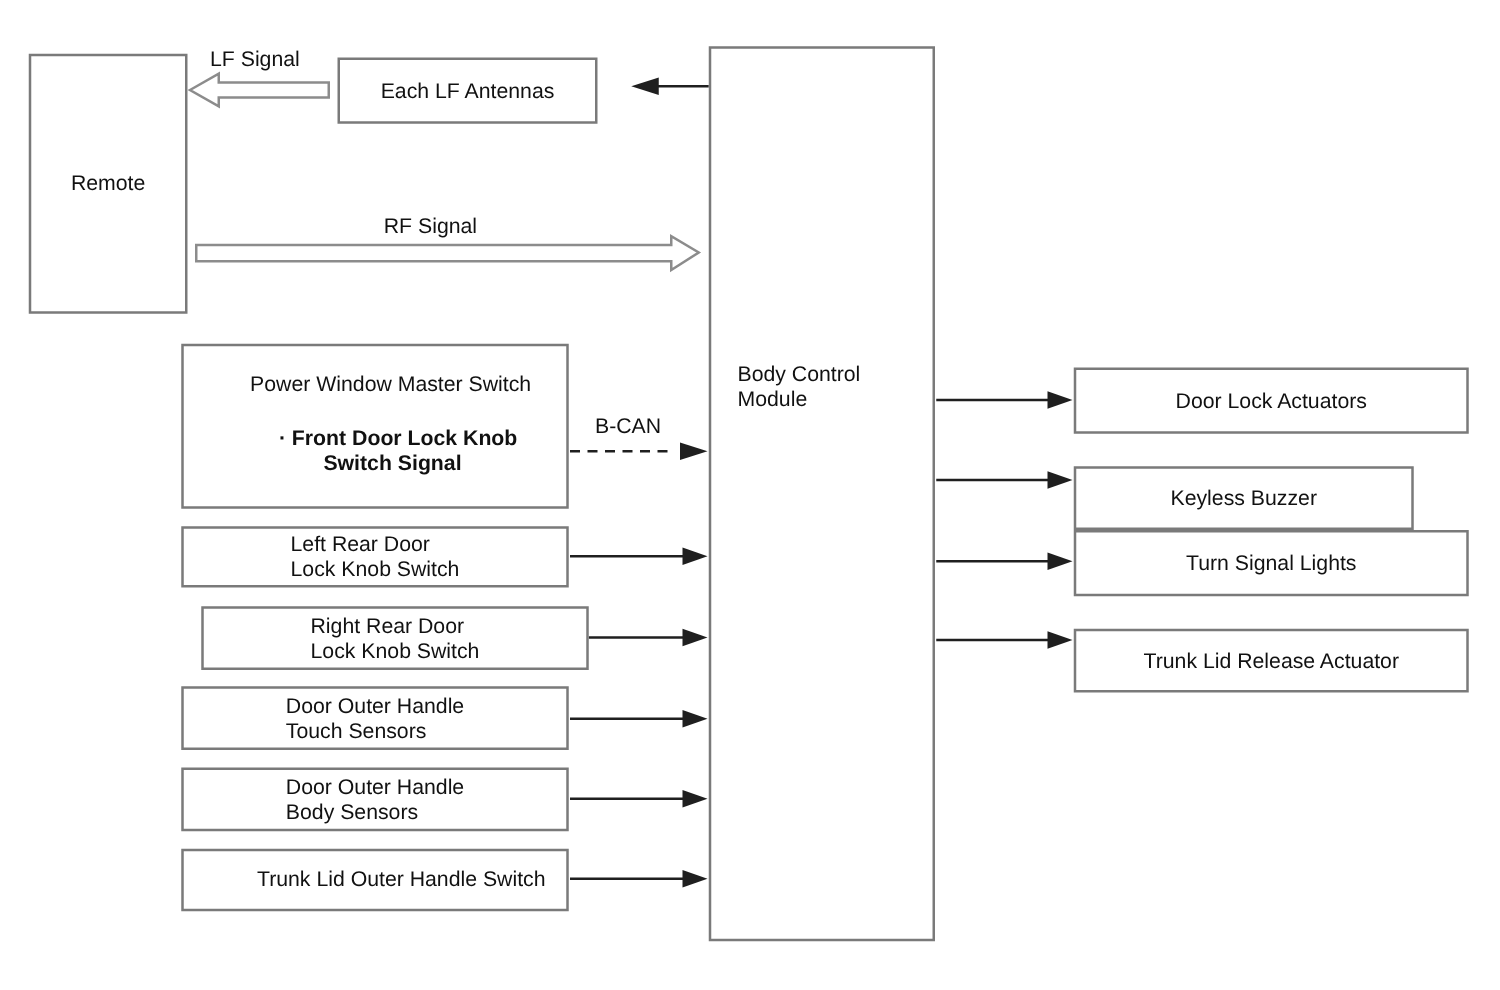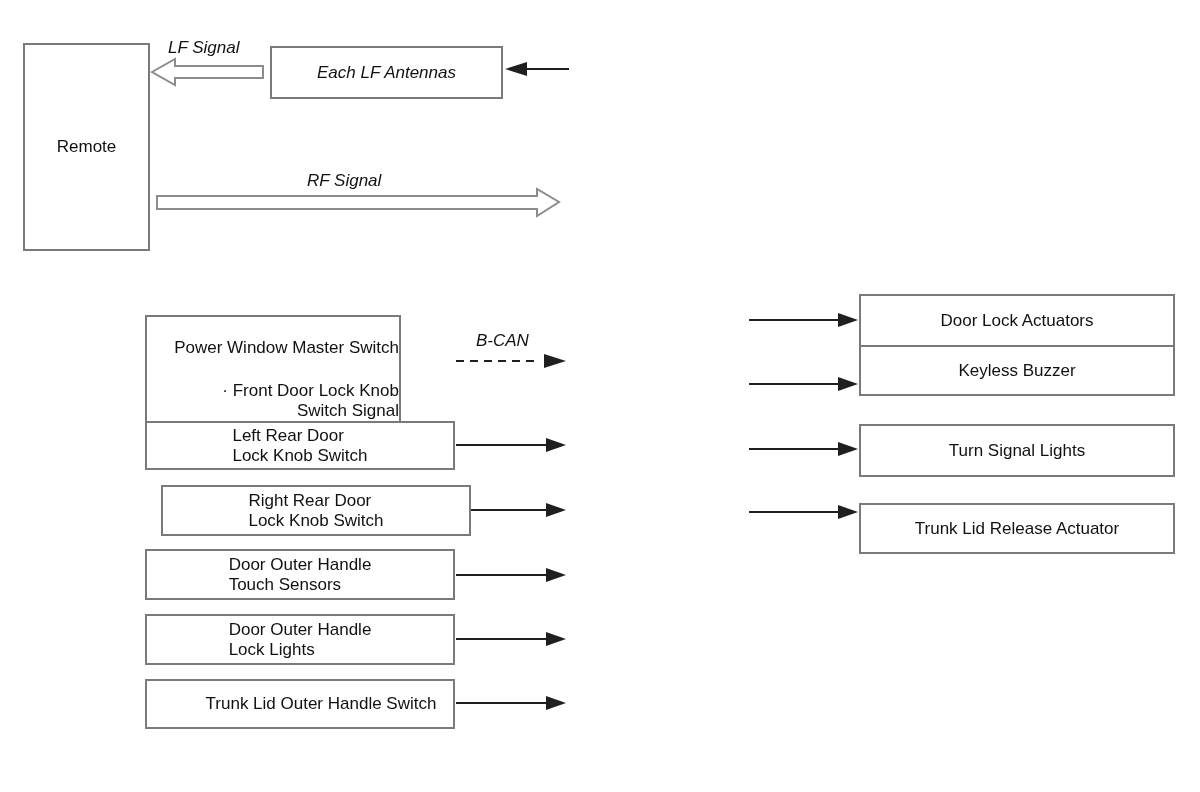--- a/index.html
+++ b/index.html
@@ -32,46 +32,46 @@
     line-height: 20px;
   }
   .box .lines {
     display: inline-block;
     text-align: left;
     line-height: 20px;
   }
   .box .lines span { display: block; }
   
   .b-remote   { left: 23px;  top: 43px;  width: 127px; height: 208px; }
-  .b-antennas { left: 270px; top: 46px;  width: 233px; height: 53px; font-style: italic; }
+  .b-antennas { left: 270px; top: 46px;  width: 208px; height: 53px; }
   .b-bcm      { left: 567px; top: 37px;  width: 181px; height: 716px;
                 display: block; }
   .bcm-label {
     position: absolute; left: 21px; top: 251px;
     text-align: left; line-height: 20px;
   }
   .bcm-label span { display: block; }
-  .b-pwms     { left: 145px; top: 275px; width: 256px; height: 132px;
-                display: block; text-align: right; margin-top: 40px; }
+  .b-pwms     { left: 145px; top: 275px; width: 310px; height: 132px;
+                display: block; text-align: center; }
   .pwms-title { display: block; margin-top: 21px; padding-left: 25px; white-space: nowrap; }
-  .pwms-note  { display: block; margin-top: 23px; padding-left: 28px; line-height: 20px; }
+  .pwms-note  { display: block; margin-top: 23px; padding-left: 28px; line-height: 20px; font-weight: bold; }
   .pwms-note .indent { padding-left: 9px; }
   .pwms-note span { display: block; }
   .b-in2 { left: 145px; top: 421px; width: 310px; height: 49px; justify-content: center; }
   .b-in3 { left: 145px; top: 485px; width: 310px; height: 51px; margin-left: 16px; }
   .b-in4 { left: 145px; top: 549px; width: 310px; height: 51px; }
   .b-in5 { left: 145px; top: 614px; width: 310px; height: 51px; }
   .b-in6 { left: 145px; top: 679px; width: 310px; height: 50px; padding-left: 42px; }
   
   .b-out0 { left: 859px; top: 294px; width: 316px; height: 53px; }
-  .b-out1 { left: 859px; top: 345px; width: 316px; height: 51px; }
+  .b-out1 { left: 859px; top: 373px; width: 272px; height: 51px; }
   .b-out2 { left: 859px; top: 424px; width: 316px; height: 53px; }
   .b-out3 { left: 859px; top: 503px; width: 316px; height: 51px; }
   
-  .sig-label { position: absolute; white-space: nowrap; font-style: italic; }
+  .sig-label { position: absolute; white-space: nowrap; }
   .l-lf   { left: 168px; top: 38px; }
   .l-rf   { left: 307px; top: 171px; }
   .l-bcan { left: 476px; top: 331px; }
   
   .arrows {
     position: absolute; left: 0; top: 0;
     width: 1200px; height: 792px;
     pointer-events: none;
   }
   .arrows .solid-line { stroke: var(--arrow); stroke-width: 2; fill: none; }
@@ -140,20 +140,26 @@
   </svg>
 
   <div class="box b-remote">
     <span>Remote</span>
   </div>
 
   <div class="box b-antennas">
     <span>Each LF Antennas</span>
   </div>
 
+  <div class="box b-bcm">
+    <div class="bcm-label">
+      <span>Body Control</span>
+      <span>Module</span>
+    </div>
+  </div>
 
   <div class="box b-pwms">
     <span class="pwms-title">Power Window Master Switch</span>
     <div class="pwms-note">
       <span class="indent">· Front Door Lock Knob</span>
       <span>Switch Signal</span>
     </div>
   </div>
 
   <div class="box b-in2">
@@ -173,21 +179,21 @@
   <div class="box b-in4">
     <div class="lines">
       <span>Door Outer Handle</span>
       <span>Touch Sensors</span>
     </div>
   </div>
 
   <div class="box b-in5">
     <div class="lines">
       <span>Door Outer Handle</span>
-      <span>Lock Lights</span>
+      <span>Body Sensors</span>
     </div>
   </div>
 
   <div class="box b-in6">
     <span>Trunk Lid Outer Handle Switch</span>
   </div>
 
   <div class="box b-out0">
     <span>Door Lock Actuators</span>
   </div>

